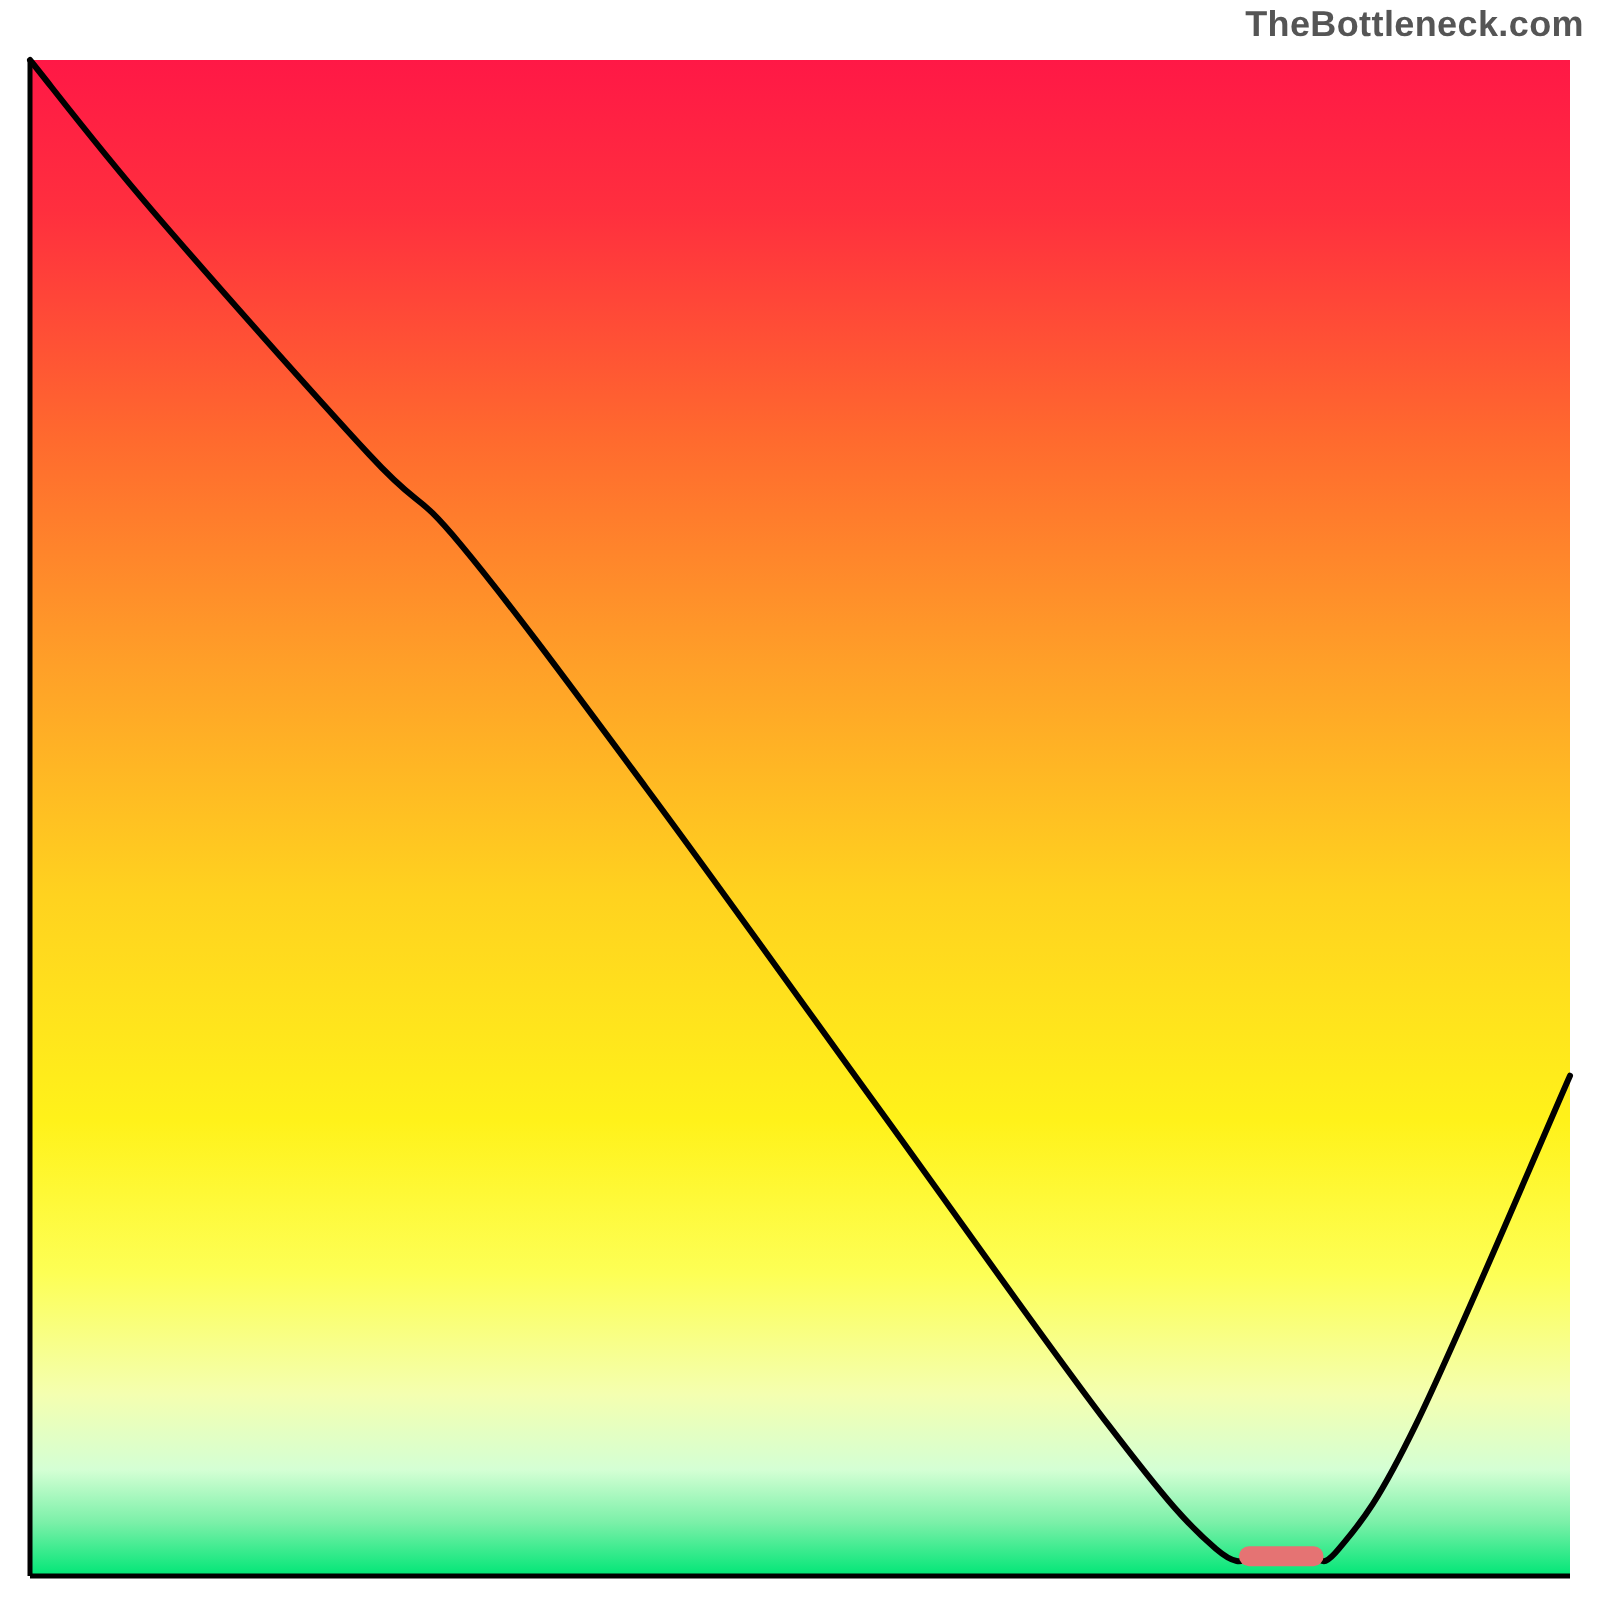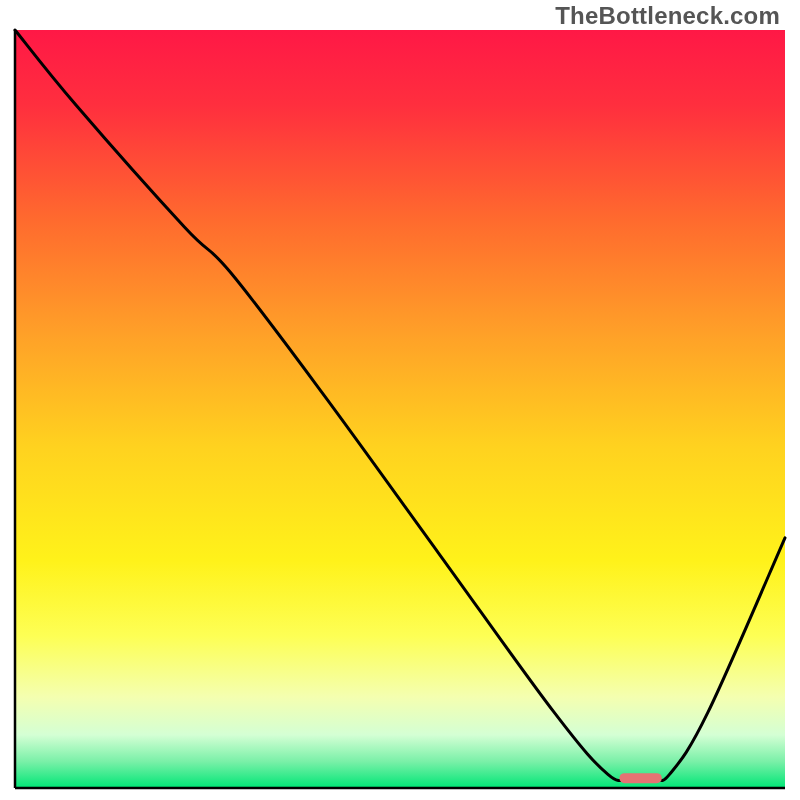--- a/index.html
+++ b/index.html
@@ -12,22 +12,22 @@
     font-family: Arial, Helvetica, sans-serif;
   }
   .frame {
     position: relative;
     width: 800px;
     height: 800px;
   }
   .watermark {
     position: absolute;
     top: 2px;
-    right: 20px;
-    font-size: 24px;
+    right: 8px;
+    font-size: 18px;
     font-weight: 600;
     color: #555;
     letter-spacing: 0.2px;
     z-index: 10;
   }
   svg.chart {
     position: absolute;
     left: 0;
     top: 0;
     width: 800px;

